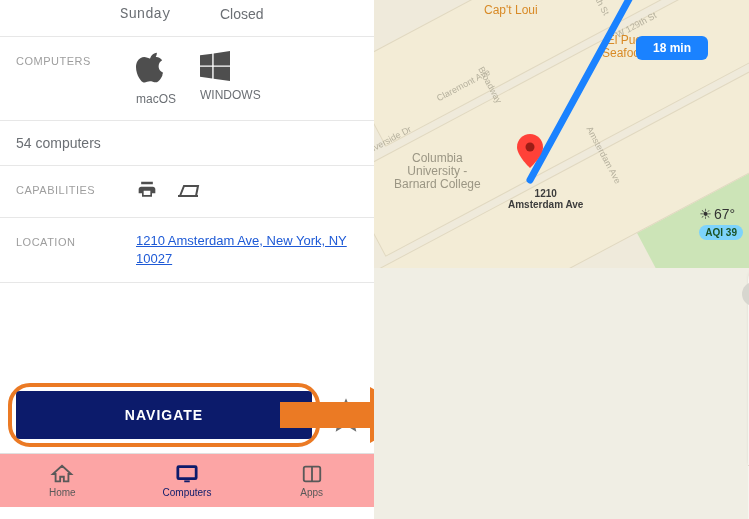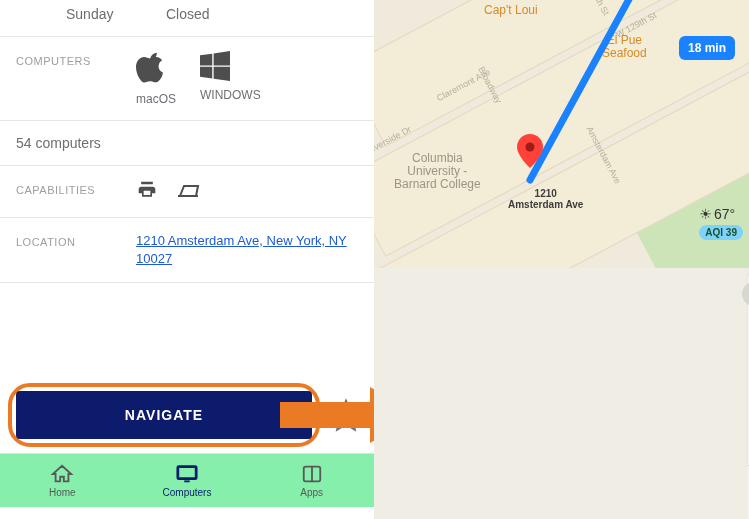--- a/index.html
+++ b/index.html
@@ -6,54 +6,54 @@
 body { width: 749px; height: 519px; display: flex; background: #fff; overflow: hidden; }
 .pane { position: relative; height: 519px; }
 .left { width: 374px; background: #fff; }
 .right { width: 375px; background: #f0eee4; }
 
 
 .row { display: flex; align-items: flex-start; padding: 14px 16px; border-bottom: 1px solid #e7e7e7; }
 .row-label { width: 120px; font-size: 11px; letter-spacing: 0.5px; color: #9e9e9e; font-weight: 500; padding-top: 4px; }
 .row-val { flex: 1; font-size: 14px; color: #6b6f74; }
 .sunday-row { display:flex; padding: 6px 16px 14px; border-bottom:1px solid #e7e7e7; font-size:14px; color:#6b6f74; }
-.sunday-row .day{ margin-left:50px; width:100px; }
+.sunday-row .day{ margin-left:104px; width:100px;font-family:Liberation Mono, monospace; }
 .os-block { display:flex; gap:24px; }
 .os-item { text-align:left; }
 .os-name { font-size:12px; color:#6b6f74; margin-top:4px; }
 .apple-icon svg{ width:28px; height:34px; fill:#4e4e4e; }
 .win-icon svg{ width:30px; height:30px; fill:#4e4e4e; }
 .cap-icons { display:flex; gap:18px; align-items:center; color:#4e4e4e; }
 .loc-link { color:#1e5ad6; text-decoration: underline; font-size:13px; line-height:1.4; }
 
 .left-bottom { position:absolute; bottom:12px; left:0; right:0; }
 .nav-wrap { display:flex; align-items:center; padding:10px 8px 6px; background:#fff; }
 .nav-outline { border:4px solid #eb7a24; border-radius:22px; padding:4px; flex:1; margin-right:6px;}
 .nav-btn { background:#0c1b6b; color:#fff; font-weight:600; letter-spacing:1px; height:48px; border:none; width:100%; border-radius:4px; font-size:14px; cursor:pointer; }
 .star { width:40px; height:40px; color:#707070; }
 .arrow { position:absolute; left:280px; bottom:70px; pointer-events:none; }
 .arrow svg{ width:140px; height:60px; fill:#eb7a24; }
 
-.tabbar { display:flex; height:54px; border-top:1px solid #e0e0e0; background:#86efac; }
+.tabbar { display:flex; height:54px; border-top:1px solid #e0e0e0; background:#fca5a5; }
 .tab { flex:1; display:flex; flex-direction:column; align-items:center; justify-content:center; gap:2px; font-size:10px; color:#595959; cursor:pointer;}
 .tab.active { color:#0c1b6b; }
 .tab svg{ width:24px; height:22px; fill:currentColor; }
 
 
 .map { position:relative; height:268px; overflow:hidden; background:#efeadb; }
 .block { position:absolute; background:#f3ecd6; border:1px solid #e0d8c1; transform:rotate(-28deg); }
 .street { position:absolute; font-size:9px; color:#b6b19e; transform:rotate(-28deg); white-space:nowrap; }
 .streetv { position:absolute; font-size:9px; color:#b6b19e; transform:rotate(62deg); white-space:nowrap; }
 .poi { position:absolute; font-size:12px; color:#9b9684; text-align:center; line-height:1.1; }
 .poi.food{ color:#d88a26; }
 .park { position:absolute; background:#cce4b7; transform:rotate(-28deg); }
 .route { position:absolute; left:0; top:0; }
 .pin { position:absolute; left:530px; top:172px; transform:translate(-50%,-100%); }
 .pin-label{ position:absolute; left:508px; top:188px; font-size:10px; font-weight:600; color:#3d3d3d; text-align:center; line-height:1.1; }
-.eta-chip { position:absolute; left:636px; top:36px; background:#1a82ff; color:#fff; font-size:12px; font-weight:600; padding:5px 9px; border-radius:6px;margin-left:43px; }
+.eta-chip { position:absolute; left:636px; top:36px; background:#1a82ff; color:#fff; font-size:12px; font-weight:600; padding:5px 17px; border-radius:6px; }
 .eta-chip::before{ content:""; position:absolute; left:-5px; top:50%; transform:translateY(-50%); border:5px solid transparent; border-right-color:#1a82ff; }
 .weather { position:absolute; right:6px; top:206px; text-align:right; }
 .temp { font-size:14px; font-weight:500; color:#333; display:flex; align-items:center; gap:2px; }
 .aqi { background:#7dd3fc; color:#1a5224; font-size:10px; font-weight:700; padding:2px 6px; border-radius:9px; margin-top:2px; display:inline-block; }
 
 .sheet { position:absolute; top:268px; left:374px; right:0; bottom:54px; background:#f7f6f1; border-top-left-radius:12px; border-top-right-radius:12px; padding:10px 16px 0; box-shadow:0 -1px 3px rgba(0,0,0,.08); }
 .close-x { position:absolute; right:14px; top:14px; width:24px; height:24px; background:#d7d6cf; border-radius:50%; color:#84837b; display:flex; align-items:center; justify-content:center; font-size:14px; font-weight:700; cursor:pointer;}
 .dest { font-size:18px; font-weight:700; color:#1b1b1b; }
 .from { font-size:13px; color:#7e7c73; margin-top:2px; }
 .divider { height:1px; background:#e2e0d7; margin:14px -16px 0; }

